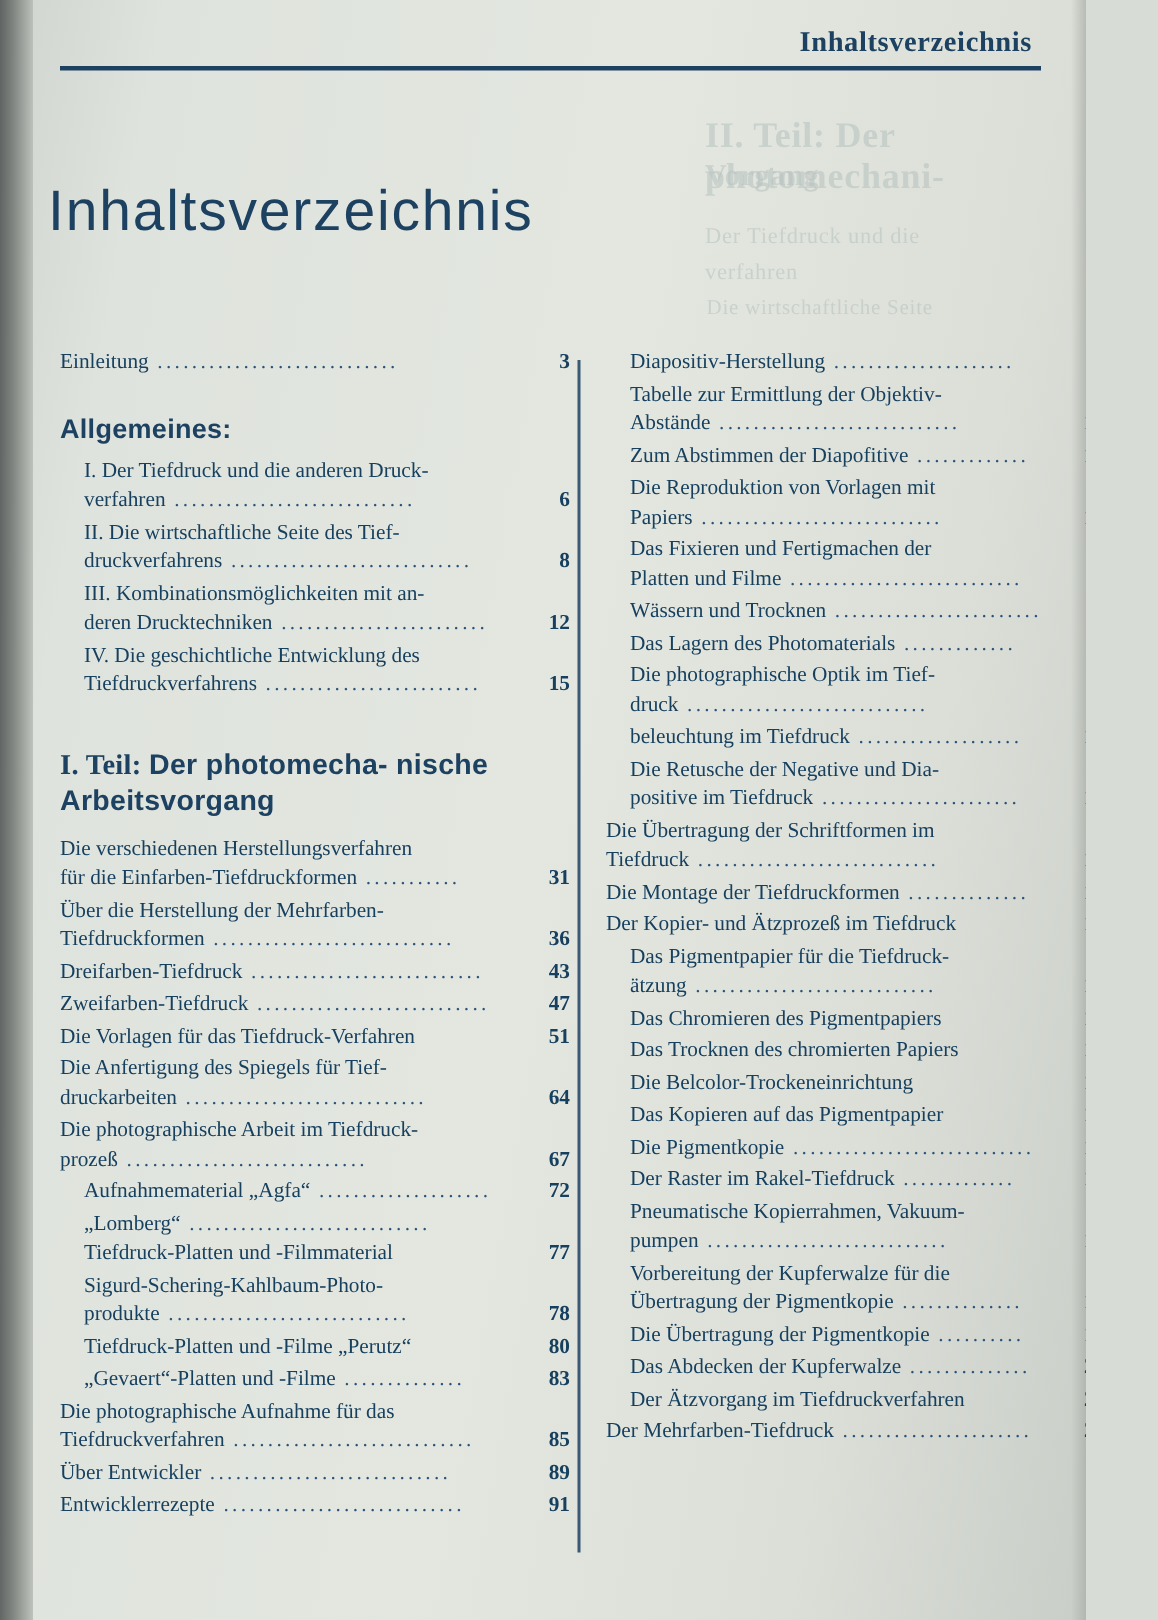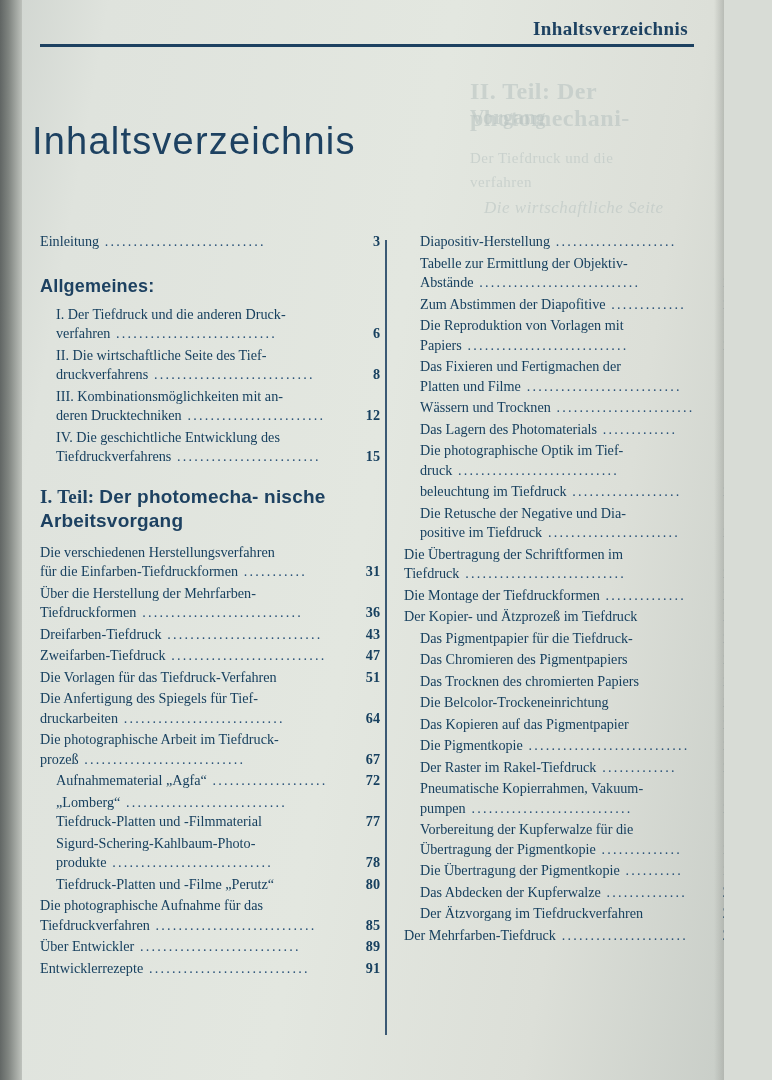--- a/index.html
+++ b/index.html
@@ -62,21 +62,21 @@
     color: #b7c2c0;
     opacity: .55;
     font-family: "Liberation Serif", serif;
     letter-spacing: .5px;
     user-select: none;
   }
   .ghost.g1 { top: 78px;  left: 470px; font-size: 24px; font-weight: bold; }
   .ghost.g2 { top: 106px; left: 470px; font-size: 20px; font-weight: bold; }
   .ghost.g3 { top: 150px; left: 470px; font-size: 15px; }
   .ghost.g4 { top: 174px; left: 470px; font-size: 15px; }
-  .ghost.g5 { top: 198px; left: 484px; font-size: 17px; font-style: italic; }
+  .ghost.g5 { top: 198px; left: 471px; font-size: 14px; }
 
   h1.title {
     position: absolute;
     top: 120px;
     left: 32px;
     margin: 0;
     font-family: "Liberation Sans", sans-serif;
     font-size: 38px;
     font-weight: normal;
     letter-spacing: 1.2px;
@@ -140,21 +140,21 @@
     font-weight: bold;
     font-size: 18px;
     color: #1d4161;
     margin-top: 14px;
     margin-bottom: 8px;
     letter-spacing: .2px;
   }
   .sec-head.big {
     font-size: 19px;
     line-height: 24px;
-    margin-top: 18px;
+    margin-top: 32px;
     margin-bottom: 10px;
   }
   .sec-head.big .lead {
     font-family: "Liberation Serif", serif;
     font-weight: bold;
   }
   .gap-s { height: 8px; }
 </style>
 </head>
 <body>
@@ -247,20 +247,24 @@
         </div>
         <div class="entry hang ind1">
           <div><span class="txt">Sigurd-Schering-Kahlbaum-Photo-</span></div>
           <div><span class="txt">produkte</span><span class="dots"> ............................</span></div>
           <span class="pg">78</span>
         </div>
         <div class="entry hang ind1">
           <div><span class="txt">Tiefdruck-Platten und -Filme „Perutz“</span></div>
           <span class="pg">80</span>
         </div>
+        <div class="entry hang ind1">
+          <div><span class="txt">„Gevaert“-Platten und -Filme</span><span class="dots"> ..............</span></div>
+          <span class="pg">83</span>
+        </div>
         <div class="entry hang">
           <div><span class="txt">Die photographische Aufnahme für das</span></div>
           <div><span class="txt">Tiefdruckverfahren</span><span class="dots"> ............................</span></div>
           <span class="pg">85</span>
         </div>
         <div class="entry hang">
           <div><span class="txt">Über Entwickler</span><span class="dots"> ............................</span></div>
           <span class="pg">89</span>
         </div>
         <div class="entry hang">
@@ -325,20 +329,21 @@
         <div class="entry hang">
           <div><span class="txt">Die Montage der Tiefdruckformen</span><span class="dots"> ..............</span></div>
           <span class="pg">143</span>
         </div>
         <div class="entry hang">
           <div><span class="txt">Der Kopier- und Ätzprozeß im Tiefdruck</span></div>
           <span class="pg">151</span>
         </div>
         <div class="entry hang ind1">
           <div><span class="txt">Das Pigmentpapier für die Tiefdruck-</span></div>
+          <div><span class="txt">ätzung</span><span class="dots"> ............................</span></div>
           <span class="pg">154</span>
         </div>
         <div class="entry hang ind1">
           <div><span class="txt">Das Chromieren des Pigmentpapiers</span></div>
           <span class="pg">158</span>
         </div>
         <div class="entry hang ind1">
           <div><span class="txt">Das Trocknen des chromierten Papiers</span></div>
           <span class="pg">165</span>
         </div>

